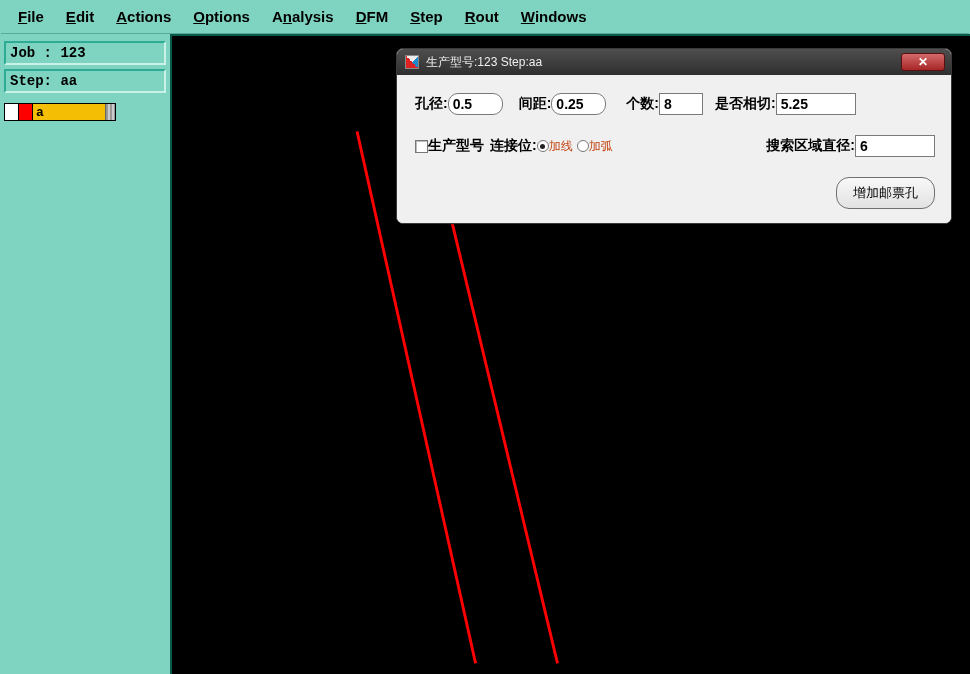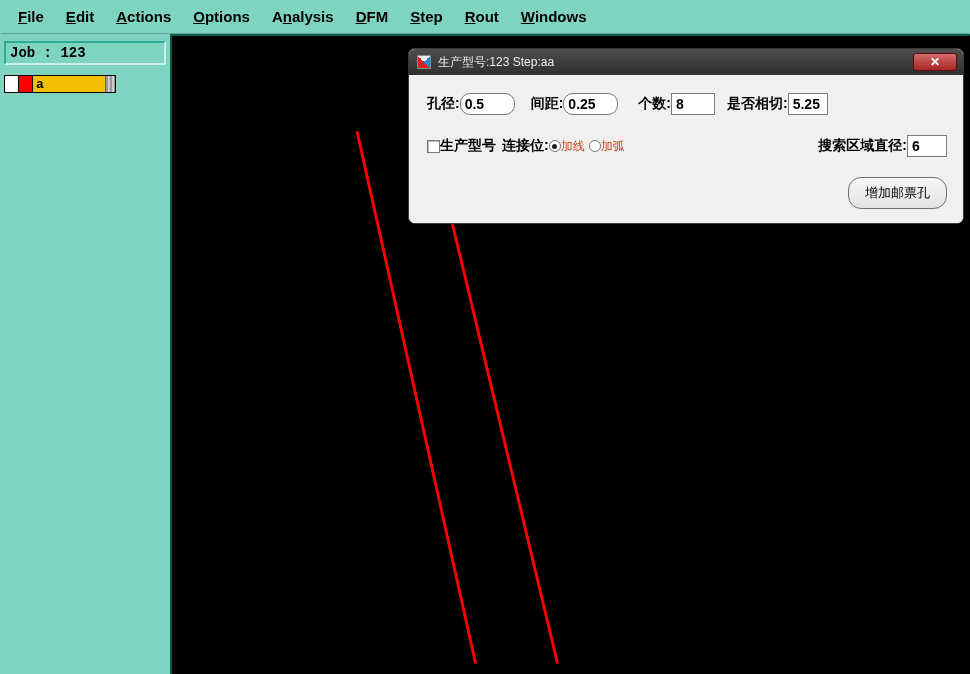--- a/index.html
+++ b/index.html
@@ -114,21 +114,21 @@
       background: #000;
       border-top: 2px solid #0a5a4a;
       border-left: 2px solid #0a5a4a;
       position: relative;
       overflow: hidden;
     }
 
     
     .dialog {
       position: absolute;
-      left: 408px;
+      left: 396px;
       top: 48px;
       width: 556px;
       background: #fff;
       border: 1px solid #3a3a3a;
       border-radius: 7px;
       box-shadow: 0 0 0 1px rgba(0,0,0,0.2);
       overflow: hidden;
     }
     .dialog-titlebar {
       background: linear-gradient(to bottom, #4e4e4e, #2f2f2f);
@@ -186,21 +186,21 @@
     }
     .inp {
       border: 1px solid #7a7a7a;
       background: #fff;
       height: 22px;
       padding: 2px 4px;
       font-size: 14px;
       font-weight: bold;
     }
     .w50 { width: 55px; border-radius: 10px; }
-    .w60 { width: 40px; }
+    .w60 { width: 80px; }
     .w42 { width: 44px; }
 
     .chk {
       width: 13px; height: 13px;
       border: 1px solid #787878;
       background: #fff;
       display: inline-block;
       box-shadow: inset 1px 1px 0 #bbb;
     }
 
@@ -244,20 +244,21 @@
   <span><span class="ul">S</span>tep</span>
   <span><span class="ul">R</span>out</span>
   <span><span class="ul">W</span>indows</span>
 </div>
 <div class="hr-top"></div>
 
 <div class="workarea">
 
   <div class="leftpanel">
     <div class="info-box">Job : 123</div>
+    <div class="info-box">Step: aa</div>
     <div class="layer-row">
       <div class="layer-swatch-w"></div>
       <div class="layer-swatch-r"></div>
       <div class="layer-label">a</div>
       <div class="layer-handle"></div>
     </div>
   </div>
 
   <div class="canvas">
     <svg width="100%" height="100%" viewBox="0 0 828 640">

